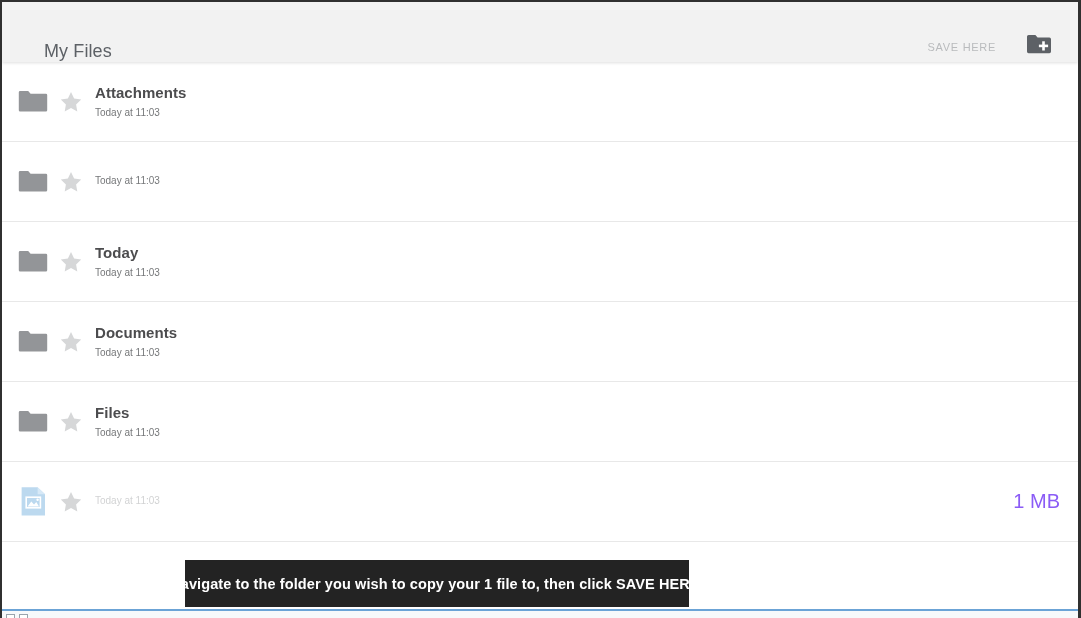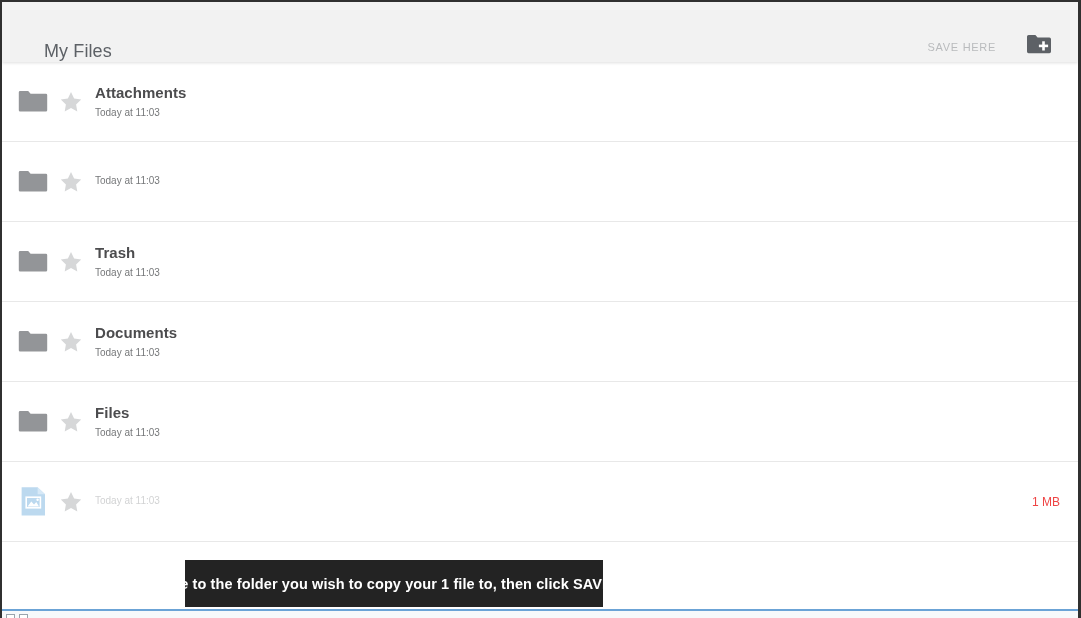--- a/index.html
+++ b/index.html
@@ -132,35 +132,35 @@
     text-overflow: ellipsis;
   }
   .row-sub {
     font-size: 10px;
     font-weight: 400;
     color: #757779;
     white-space: nowrap;
   }
   .row-size {
     flex: 0 0 auto;
-    font-size: 12px;
-    color: #ef4444;
+    font-size: 20px;
+    color: #8b5cf6;
     padding-left: 18px;
     white-space: nowrap;
   }
 
   .file-row.disabled .row-name { color: #c3c4c6; }
   .file-row.disabled .row-sub  { color: #d2d3d4; }
 
   
   .toast {
     position: absolute;
     left: 183px;
     bottom: 11px;
-    width: 418px;
+    width: 504px;
     height: 47px;
     background: #232323;
     color: #ffffff;
     display: flex;
     align-items: center;
     justify-content: center;
     box-sizing: border-box;
     padding: 0 18px;
     z-index: 20;
   }
@@ -262,21 +262,21 @@
         <svg width="30" height="25" viewBox="0 0 30 25" aria-hidden="true">
           <path d="M0.8 3.2 A1.3 1.3 0 0 1 2.1 1.9 H10.2 L12.6 4.8 H27.9 A1.3 1.3 0 0 1 29.2 6.1 V21.3 A1.3 1.3 0 0 1 27.9 22.6 H2.1 A1.3 1.3 0 0 1 0.8 21.3 Z" fill="#939598"></path>
         </svg>
       </div>
       <div class="star-cell">
         <svg width="22" height="21" viewBox="0 0 22 21" aria-hidden="true">
           <polygon points="11,1 14.1,7.4 21.2,8.4 16.1,13.4 17.3,20.4 11,17.1 4.7,20.4 5.9,13.4 0.8,8.4 7.9,7.4" fill="#d6d7d8"></polygon>
         </svg>
       </div>
       <div class="row-text">
-        <div class="row-name">Trash</div>
+        <div class="row-name">Today</div>
         <div class="row-sub">Today at 11:03</div>
       </div>
       <div class="row-size"></div>
     </div>
 
     <div class="file-row">
       <div class="row-icon">
         <svg width="30" height="25" viewBox="0 0 30 25" aria-hidden="true">
           <path d="M0.8 3.2 A1.3 1.3 0 0 1 2.1 1.9 H10.2 L12.6 4.8 H27.9 A1.3 1.3 0 0 1 29.2 6.1 V21.3 A1.3 1.3 0 0 1 27.9 22.6 H2.1 A1.3 1.3 0 0 1 0.8 21.3 Z" fill="#939598"></path>
         </svg>

